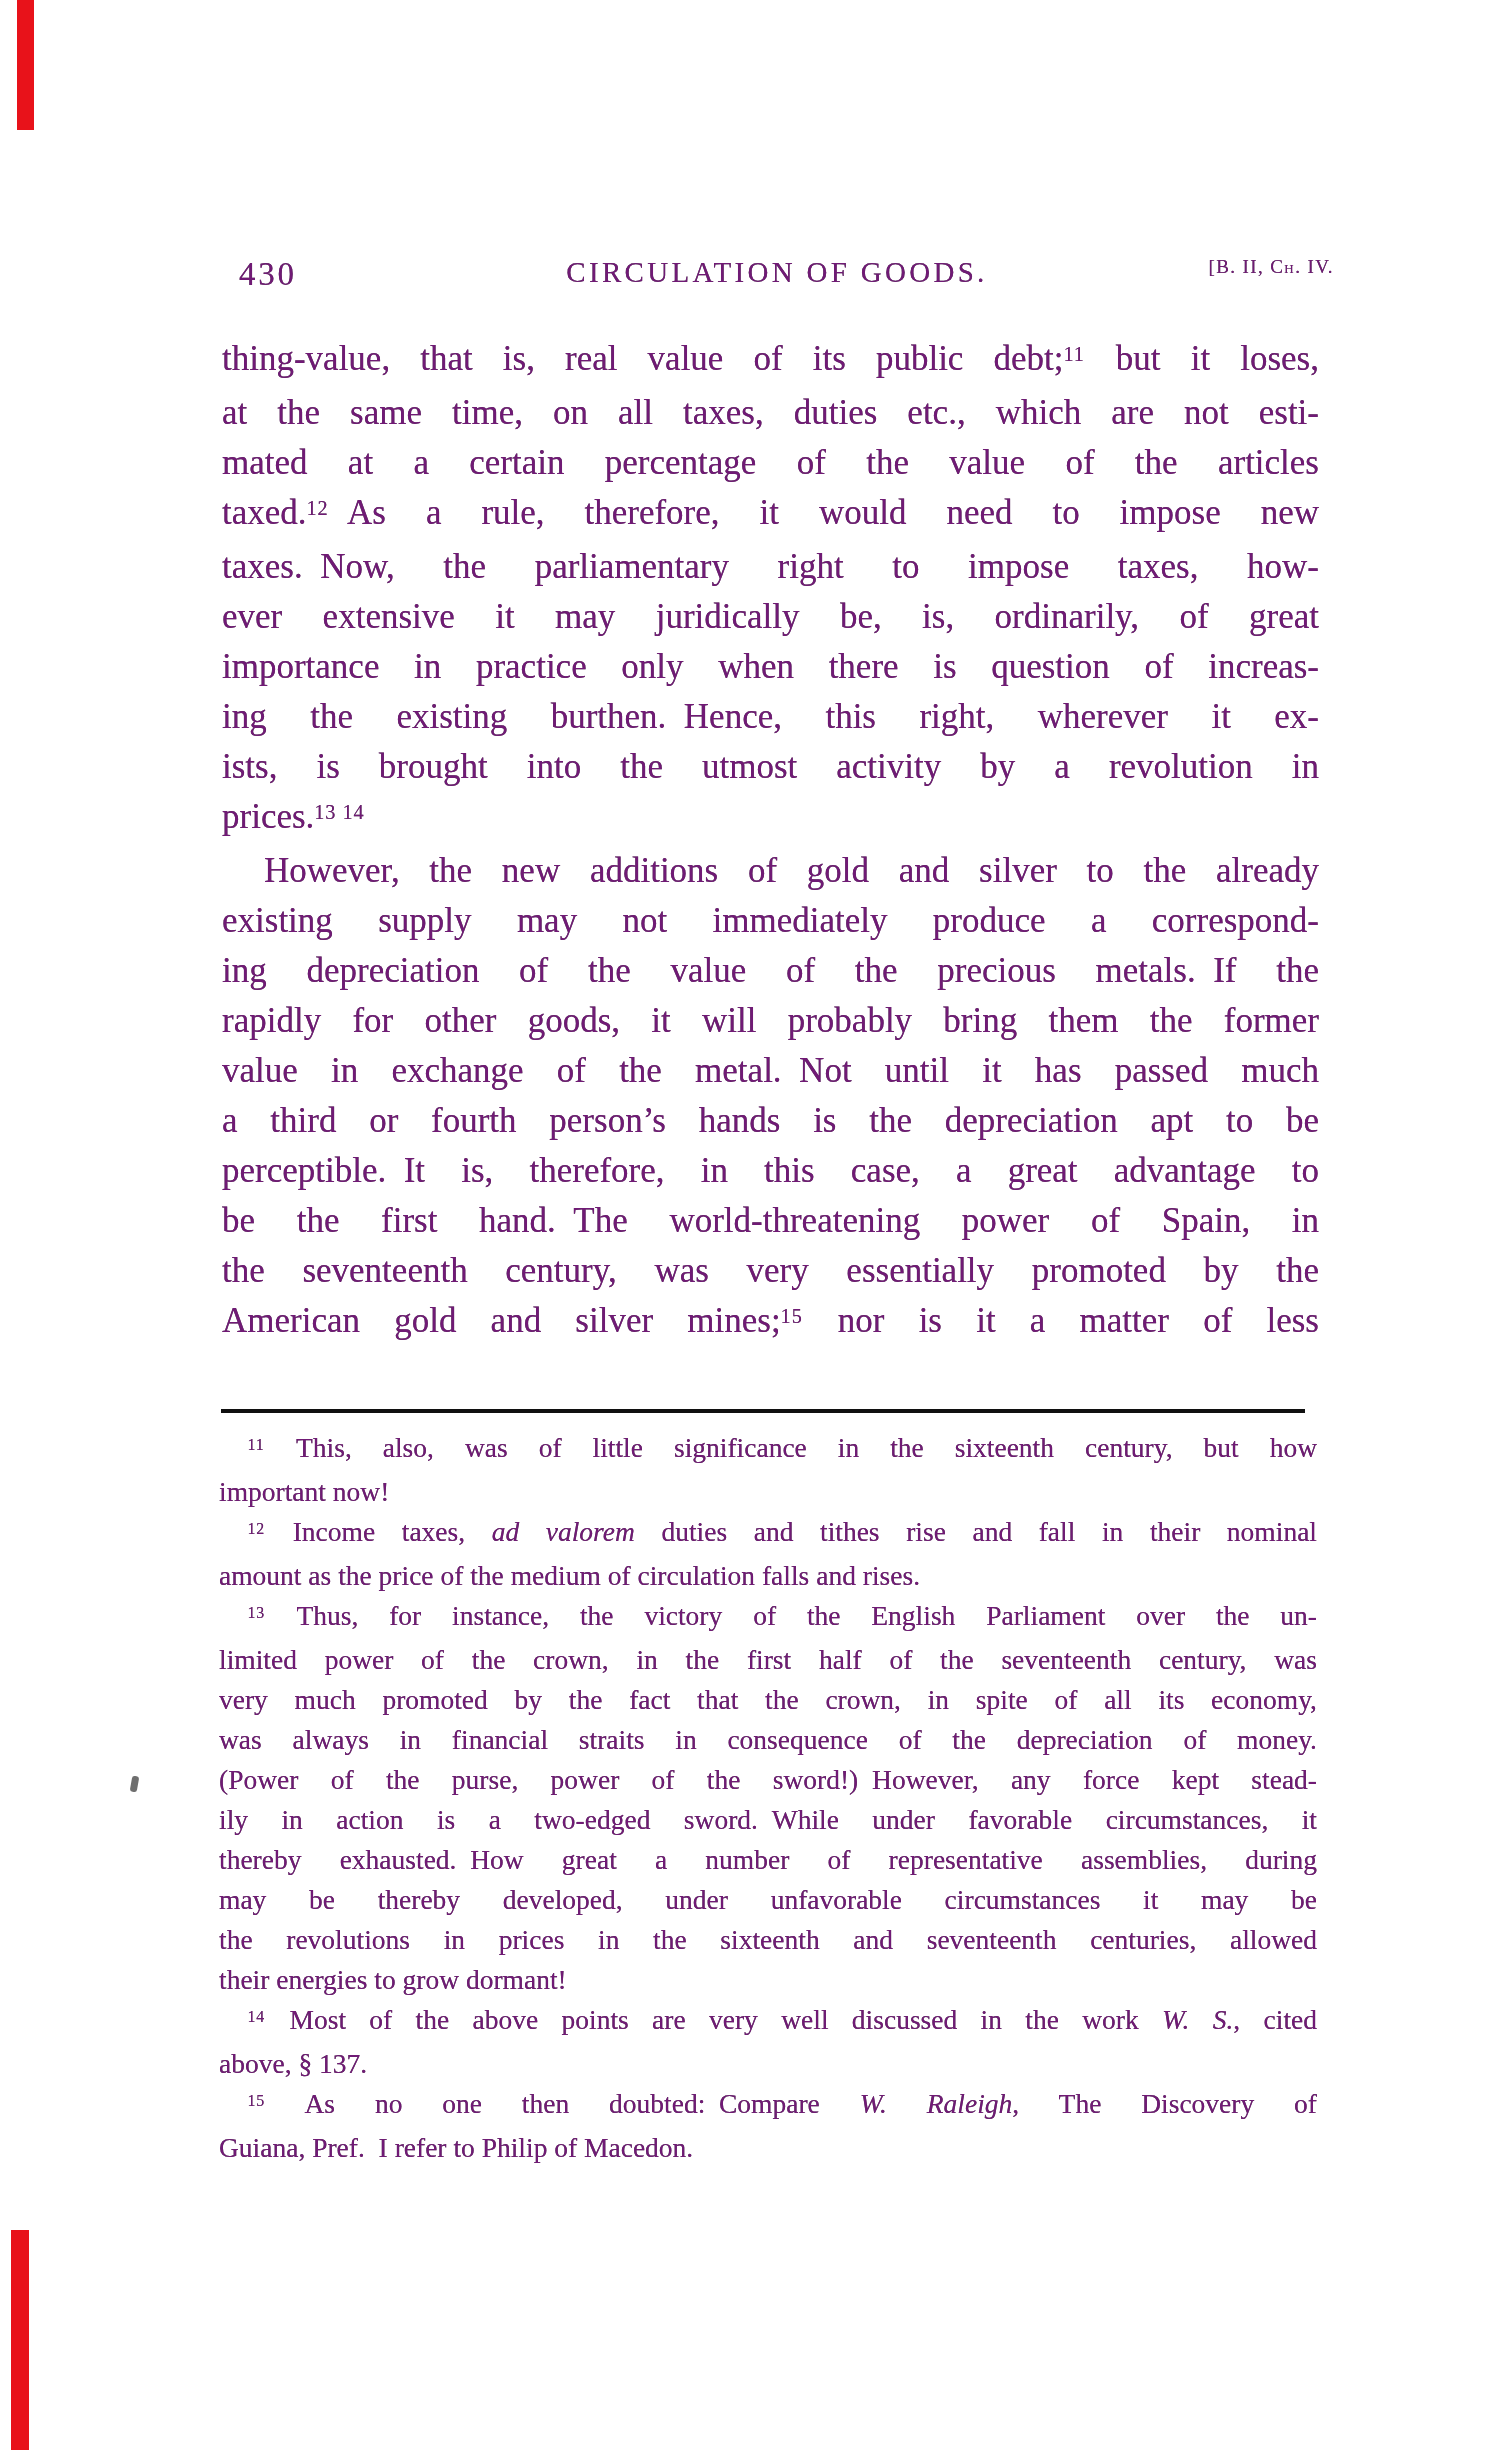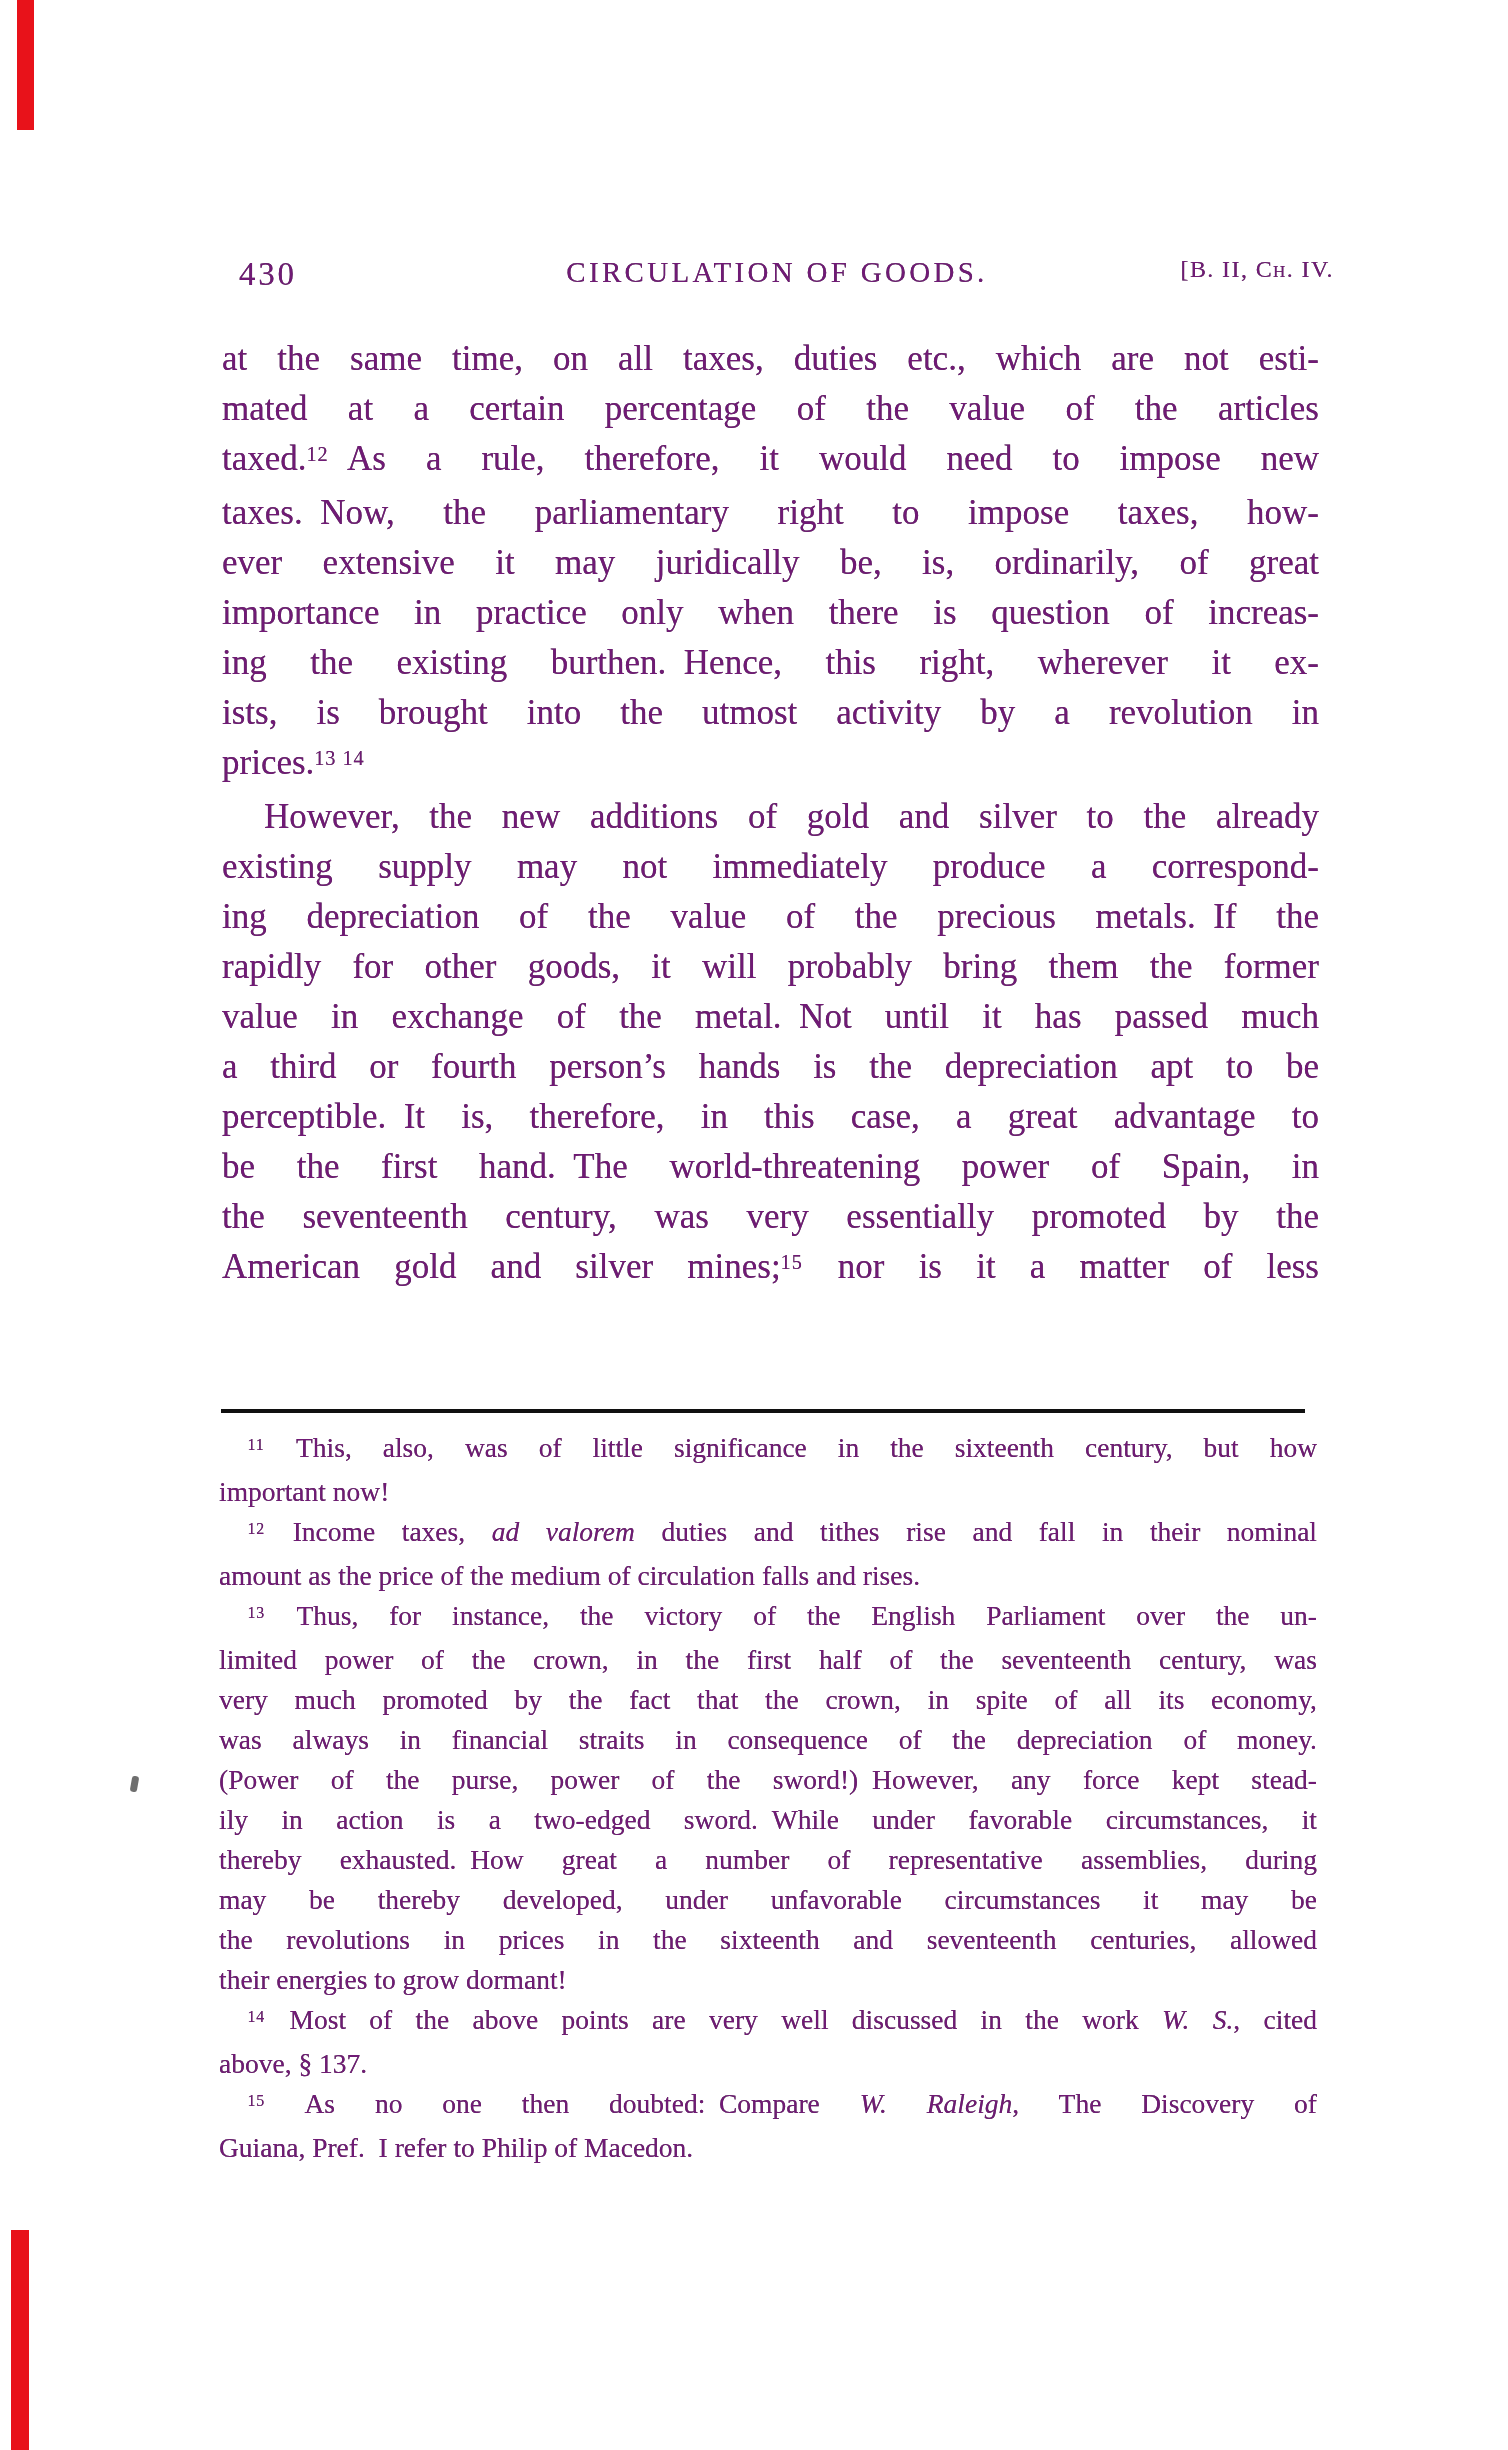--- a/index.html
+++ b/index.html
@@ -17,21 +17,21 @@
   .red-bottom { left: 11.4px; top: 2230px; width: 18px; height: 220px; }
   
   .header span { position: absolute; top: 256px; white-space: nowrap; }
   .pagenum { left: 239px; font-size: 33px; letter-spacing: 2.8px; }
   .runtitle {
     left: 50%; transform: translateX(-50%); margin-left: 9.5px;
     font-size: 29px; letter-spacing: 3.3px;
   }
   .chapref {
     left: auto; right: 201px;
-    font-size: 24px; letter-spacing: 1.4px; font-variant: small-caps;
+    font-size: 19px; letter-spacing: 1.4px; font-variant: small-caps;
   }
   
   .bodytext {
     position: absolute; left: 222px; top: 334px; width: 1097px;
     font-size: 35px; line-height: 50px;
   }
   .bodytext .ind { text-indent: 42px; }
   
   .fn-rule {
     position: absolute; left: 221px; top: 1409px;
@@ -67,20 +67,21 @@
   <div class="red-mark red-bottom" style="background-color: rgb(232, 18, 26);"></div>
 
   <div class="header">
     <span class="pagenum">430</span>
     <span class="runtitle">CIRCULATION OF GOODS.</span>
     <span class="chapref">[B. II, Ch. IV.</span>
   </div>
 
   <div class="bodytext">
     <div class="para">
+        <div class="tline"><span>thing-value, that is, real value of its public debt;</span><span class="sup">11</span><span> but it loses,</span></div>
         <div class="tline"><span>at the same time, on all taxes, duties etc., which are not esti-</span></div>
         <div class="tline"><span>mated at a certain percentage of the value of the articles</span></div>
         <div class="tline"><span>taxed.</span><span class="sup">12</span><span> As a rule, therefore, it would need to impose new</span></div>
         <div class="tline"><span>taxes. Now, the parliamentary right to impose taxes, how-</span></div>
         <div class="tline"><span>ever extensive it may juridically be, is, ordinarily, of great</span></div>
         <div class="tline"><span>importance in practice only when there is question of increas-</span></div>
         <div class="tline"><span>ing the existing burthen. Hence, this right, wherever it ex-</span></div>
         <div class="tline"><span>ists, is brought into the utmost activity by a revolution in</span></div>
         <div class="tline noj"><span>prices.</span><span class="sup">13 14</span></div>
       </div>

